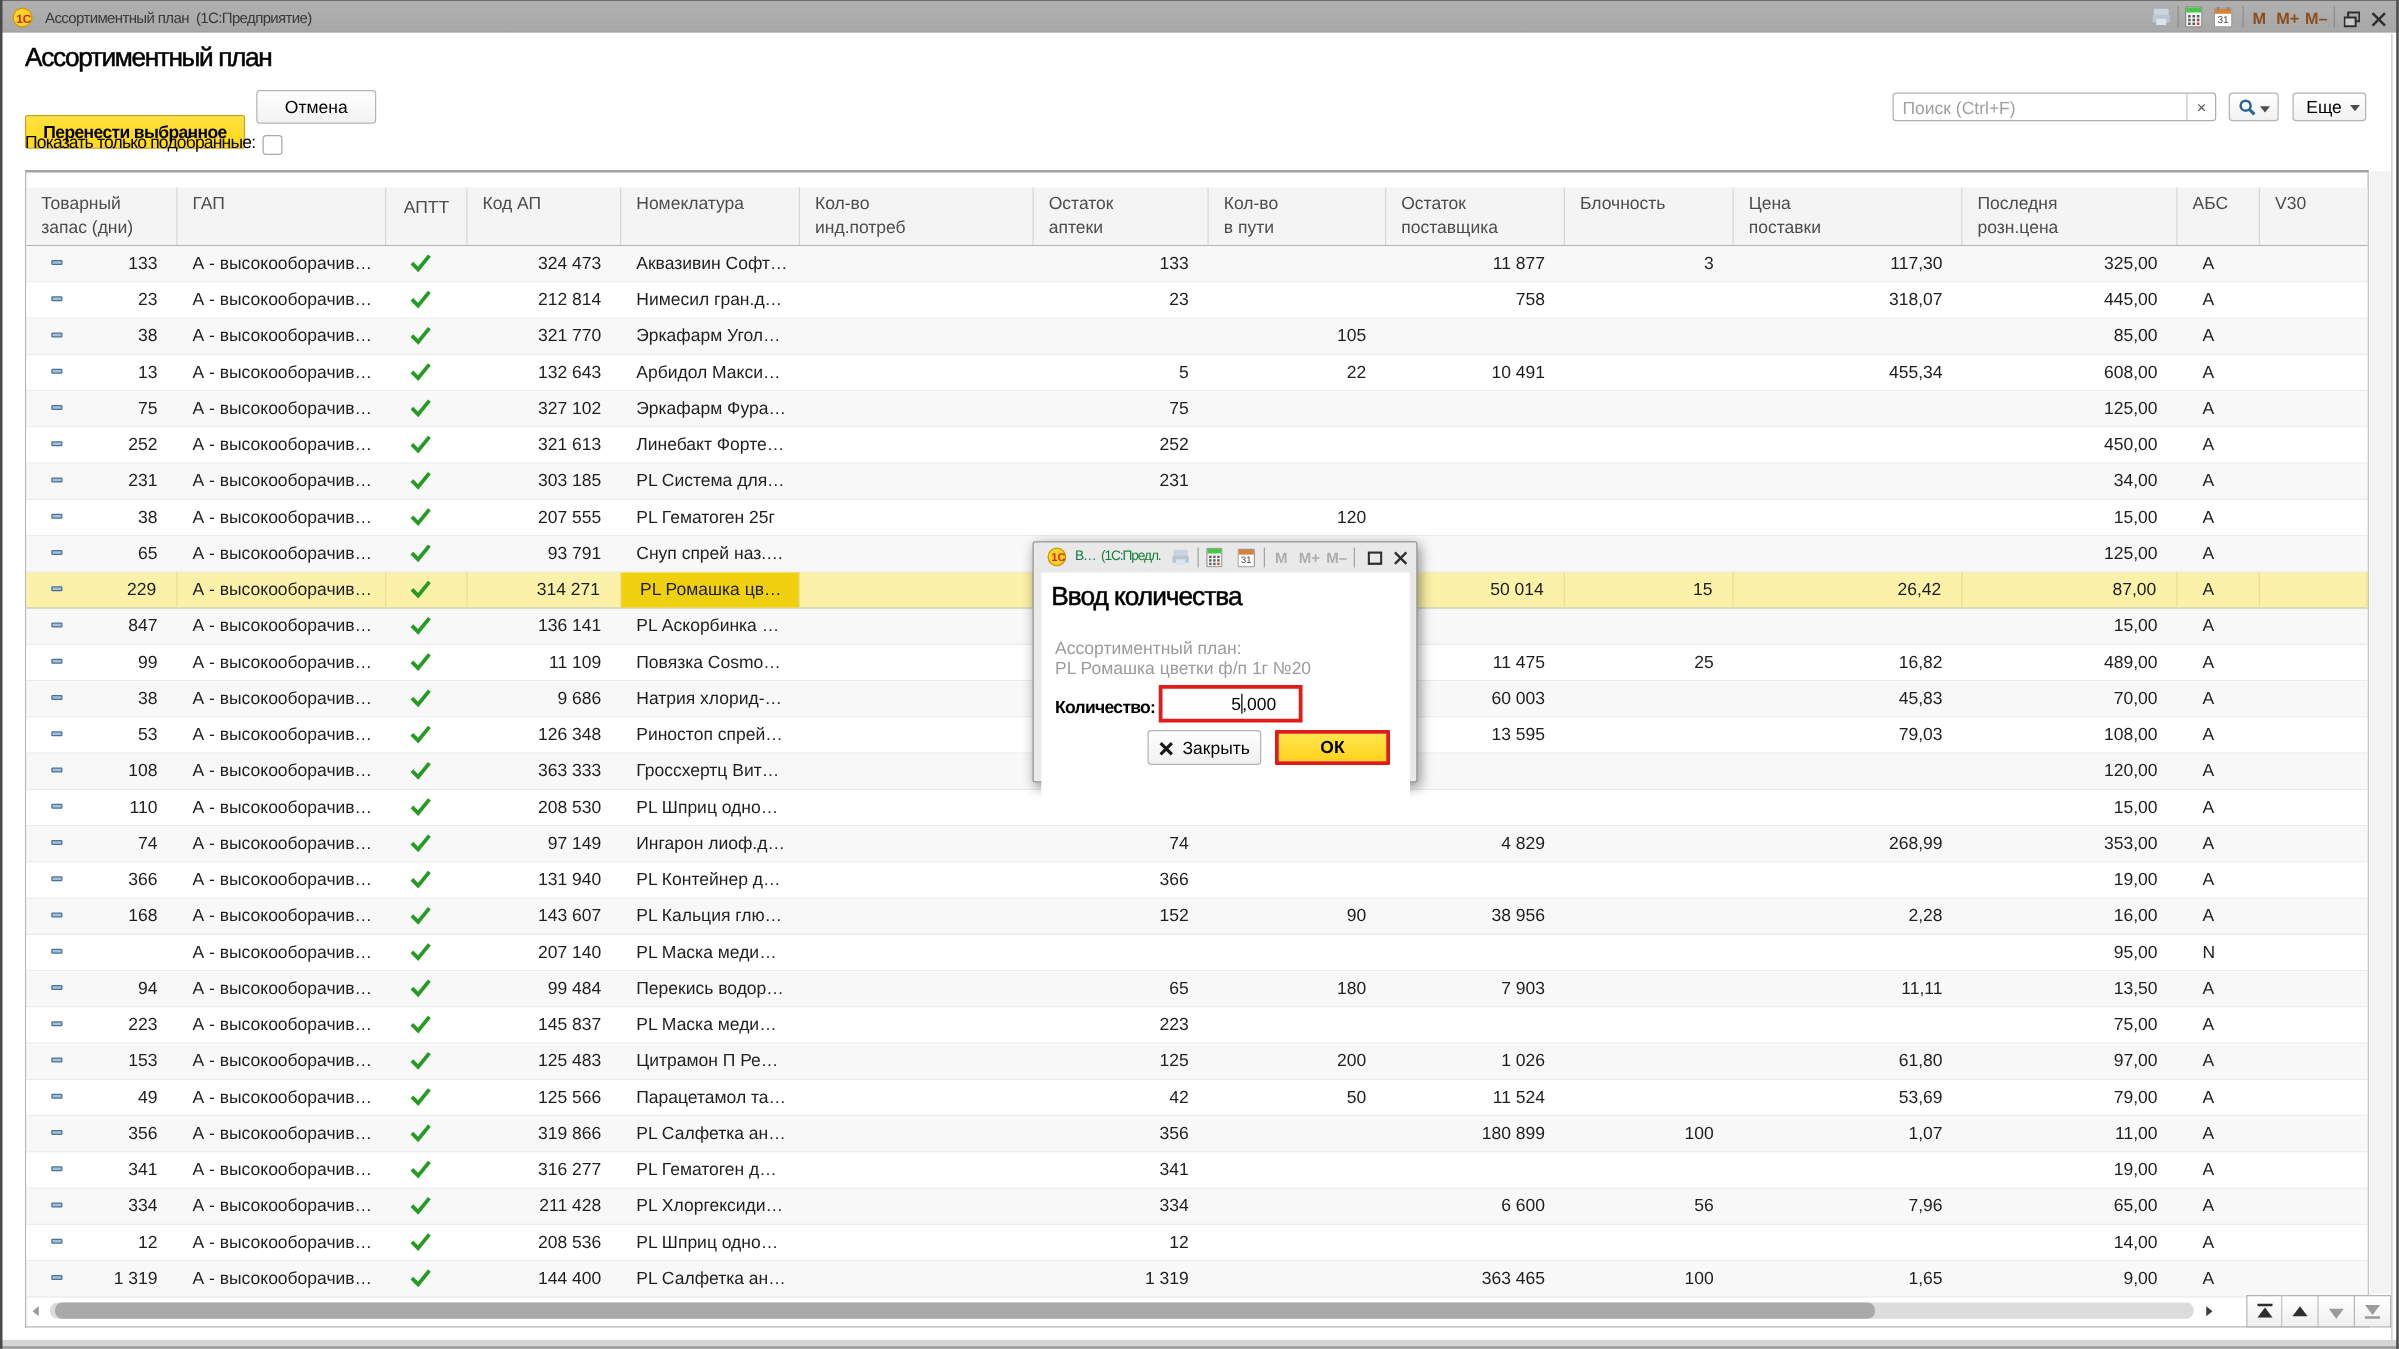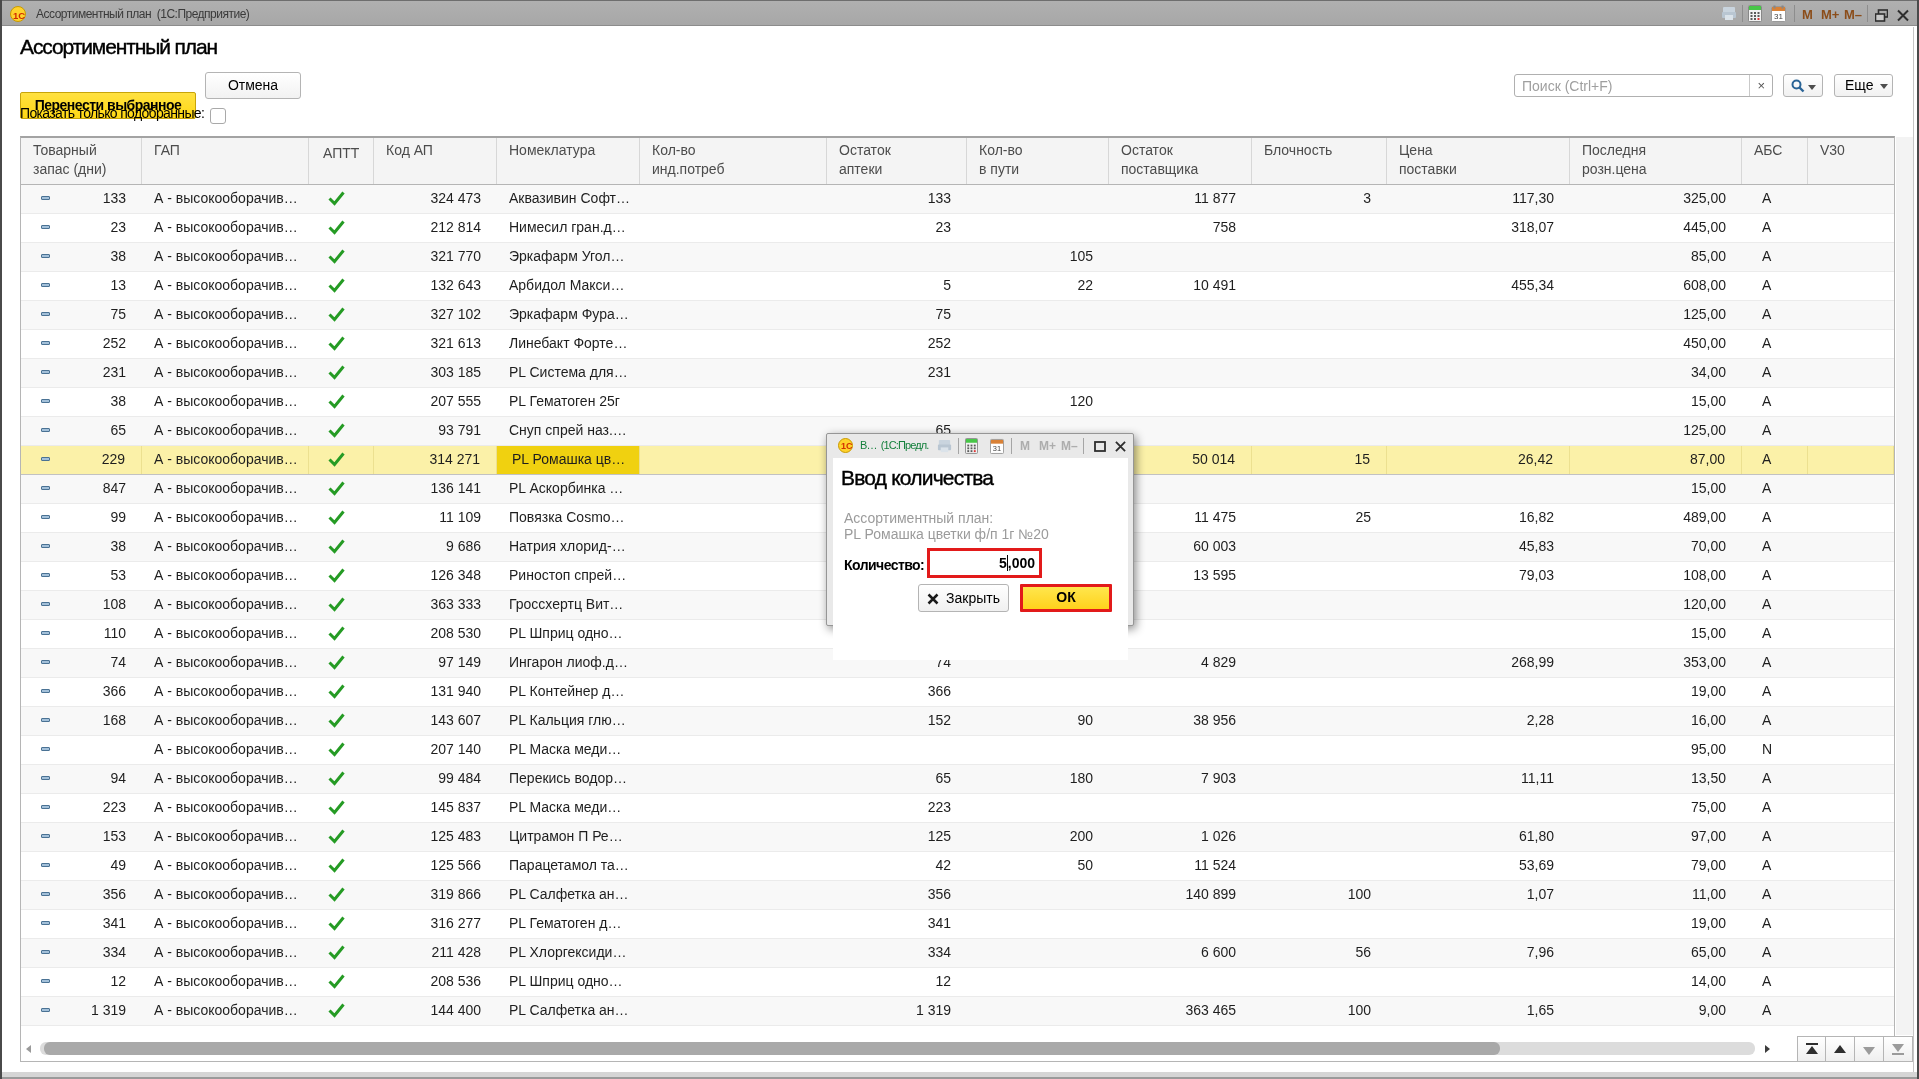--- a/index.html
+++ b/index.html
@@ -15,21 +15,21 @@
 .search{position:absolute;left:1514px;top:74px;width:259px;height:23px;background:#fff;border:1px solid #b0b0b0;border-radius:3px;}
 .search .ph{position:absolute;left:7px;top:3px;font-size:14px;color:#9f9f9f;}
 .search .xsep{position:absolute;right:22px;top:0;width:1px;height:21px;background:#c9c9c9;}
 .search .x{position:absolute;right:7px;top:3px;font-size:13px;color:#555;}
 .btn-mag{position:absolute;left:1783px;top:74px;width:40px;height:23px;background:linear-gradient(#fff,#f1f1f1);border:1px solid #b4b4b4;border-radius:3px;}
 .btn-more{position:absolute;left:1834px;top:74px;width:59px;height:23px;background:linear-gradient(#fff,#f1f1f1);border:1px solid #b4b4b4;border-radius:3px;font-size:14px;color:#000;text-align:left;padding-left:10px;line-height:21px;}
 .caret{display:inline-block;width:0;height:0;border-left:4px solid transparent;border-right:4px solid transparent;border-top:5px solid #4d4d4d;vertical-align:middle;margin-left:6px;}
 .chk-label{position:absolute;left:20px;top:105px;font-size:14px;letter-spacing:-0.65px;color:#000;}
 .chk{position:absolute;left:210px;top:108px;width:16px;height:16px;background:#fff;border:1px solid #a9a9a9;border-radius:3px;}
 .grid{position:absolute;left:20px;top:136px;width:1875px;height:926px;border:1px solid #b5b5b5;border-top:2px solid #a3a3a3;background:#fff;}
-.ghead{position:relative;height:47px;background:#f4f4f4;border-bottom:1px solid #b5b5b5;display:flex;}
+.ghead{position:relative;height:47px;background:#f4f4f4;border-bottom:1px solid #b5b5b5;display:flex;margin-top:12px;}
 .gh{height:100%;border-right:1px solid #d7d7d7;padding:3px 0 0 12px;font-size:14px;color:#4c4c4c;line-height:19px;}
 .gh:last-child{border-right:none;}
 .gbody{position:relative;}
 .row{display:flex;height:29px;border-bottom:1px solid #ebebeb;background:#fff;}
 .row.odd{background:#f8f8f8;}
 .row.sel{background:#fbf1a8;border-bottom:1px solid #c2c2c2;}
 .row.sel .c{border-right:1px solid #ece090;}
 .c{height:28px;font-size:14px;color:#1e1e1e;overflow:hidden;white-space:nowrap;}
 .t{padding-left:12px;line-height:27px;}
 .num{text-align:right;padding-right:16px;line-height:27px;display:block;}
@@ -75,21 +75,21 @@
 .dlg{position:absolute;left:826px;top:433px;width:308px;height:193px;background:#e9e9e9;border:1px solid #969696;border-radius:2px;box-shadow:2px 3px 10px rgba(0,0,0,0.45);}
 .dlg-title{position:absolute;left:0;top:0;width:100%;height:24px;}
 .dlg-logo{position:absolute;left:11px;top:4px;width:15px;height:15px;border-radius:50%;background:#ffd22c;border:1px solid #c99a00;}
 .dlg-logo span{position:absolute;left:2px;top:1.5px;font-size:9px;font-weight:bold;color:#d32f00;}
 .dlg-tt{position:absolute;left:33px;top:5px;font-size:11px;letter-spacing:-0.9px;color:#15803d;}
 .dlg-body{position:absolute;left:6px;top:24px;width:295px;height:202px;background:#fff;}
 .dlg-h{position:absolute;left:8px;top:8px;font-size:21px;font-weight:normal;letter-spacing:-0.8px;color:#000;-webkit-text-stroke:0.4px #000;}
 .dlg-g1{position:absolute;left:11px;top:52px;font-size:14px;color:#9b9b9b;}
 .dlg-g2{position:absolute;left:11px;top:68px;font-size:14px;color:#9b9b9b;}
 .dlg-lbl{position:absolute;left:11px;top:99px;letter-spacing:-0.55px;font-size:14px;font-weight:bold;color:#000;}
-.dlg-inp{position:absolute;left:94px;top:90px;width:115px;height:30px;background:#fff;border:3px solid #e21a1a;font-size:14px;text-align:right;line-height:24px;padding-right:4px;color:#000;font-weight:bold;}
+.dlg-inp{position:absolute;left:94px;top:90px;width:115px;height:30px;background:#fff;border:3px solid #e21a1a;font-size:14px;text-align:right;line-height:24px;padding-right:18px;color:#000;}
 .dlg-btn1{position:absolute;left:85px;top:126px;width:91px;height:28px;background:linear-gradient(#fff,#f0f0f0);border:1px solid #b4b4b4;border-radius:3px;font-size:14px;color:#000;text-align:center;line-height:26px;}
 .dlg-btn2{position:absolute;left:187px;top:126px;width:92px;height:28px;background:linear-gradient(#ffe64d,#ffd21c);border:3px solid #e21a1a;border-radius:1px;font-size:14px;font-weight:bold;color:#000;text-align:center;line-height:21px;}
 </style></head>
 <body>
 <div class="win-main"></div>
 <div class="titlebar">
 <div class="tb-logo">
       <span>1С</span>
     </div>
 <div class="tb-title">Ассортиментный план&nbsp; (1С:Предприятие)</div>
@@ -681,21 +681,21 @@
         </div>
 <div class="c c1 t">А - высокооборачив…</div>
 <div class="c c2"><svg width="17" height="15" viewBox="0 0 17 15">
             <path d="M1.5 7.5 L6.5 12.5 L15.5 1.5" fill="none" stroke="#259b24" stroke-width="3"></path>
           </svg></div>
 <div class="c c3 num">319 866</div>
 <div class="c c4 t">PL Салфетка ан…</div>
 <div class="c c5 num"></div>
 <div class="c c6 num">356</div>
 <div class="c c7 num"></div>
-<div class="c c8 num">140 899</div>
+<div class="c c8 num">180 899</div>
 <div class="c c9 num">100</div>
 <div class="c c10 num">1,07</div>
 <div class="c c11 num">11,00</div>
 <div class="c c12 abc">А</div>
 <div class="c c13"></div>
 </div>
 <div class="row">
 <div class="c c0">
           <span class="dash"></span>
           <span class="num">341</span>

